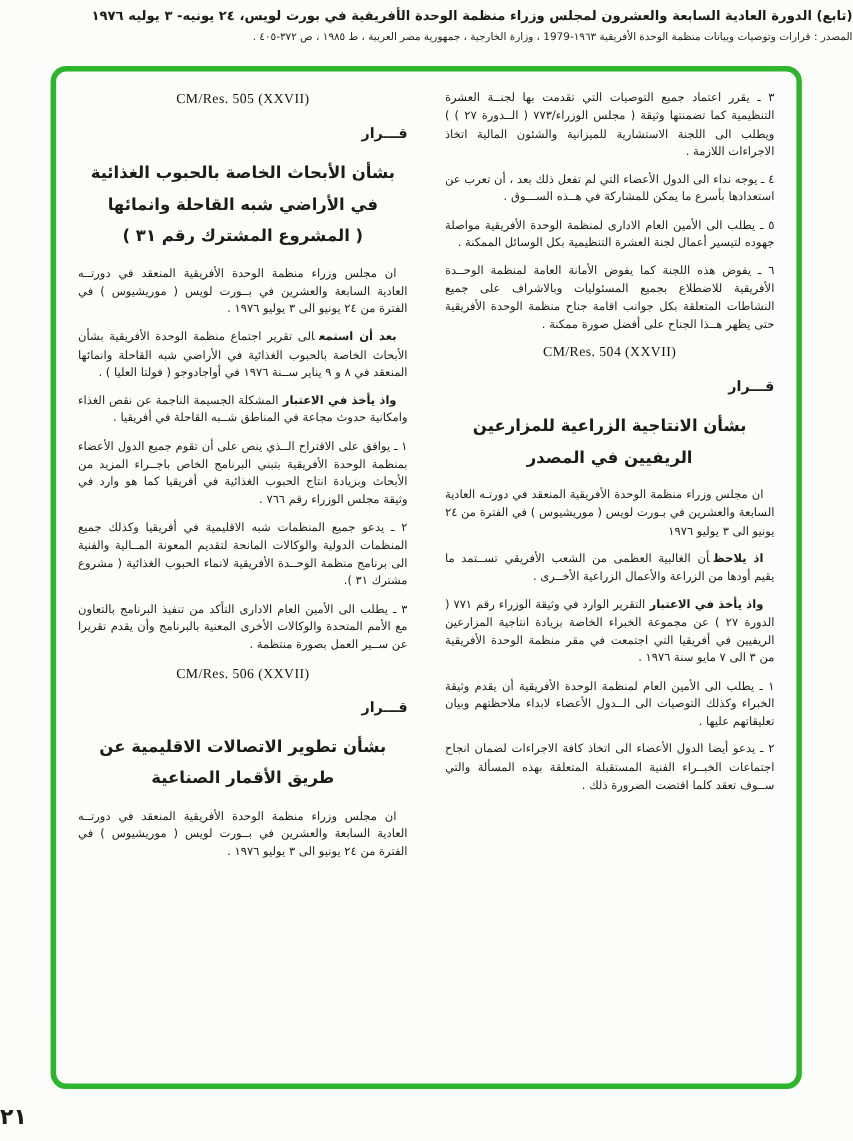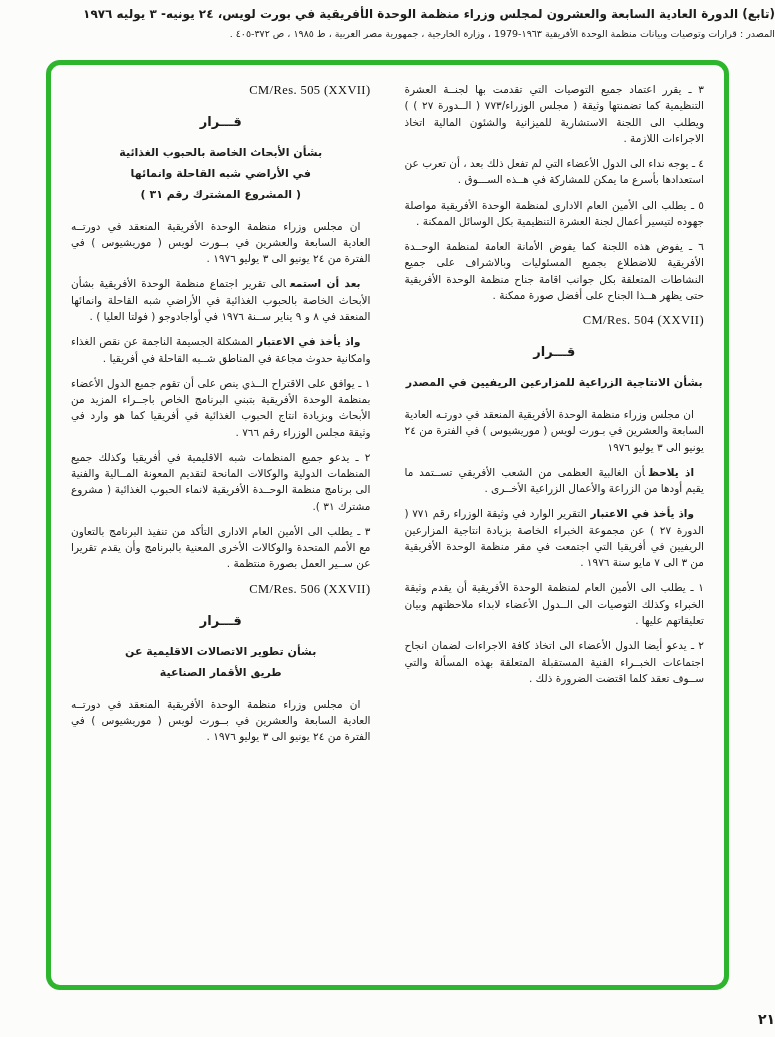--- a/index.html
+++ b/index.html
@@ -54,50 +54,50 @@
     margin: 0 0 9px 0;
     text-indent: 10px;
   }
   .para.item { text-indent: 0; }
   .lead {
     font-weight: 700;
     margin-left: 4px;
   }
   .resnum {
     direction: ltr;
-    text-align: right;
+    text-align: center;
     font-family: "Liberation Serif", serif;
     font-size: 12.5px;
     color: #111;
     margin: 10px 0 16px 0;
     letter-spacing: 0.4px;
   }
   .col > .resnum:first-child { margin-top: 2px; }
   .res-title {
-    text-align: center;
+    text-align: right;
     font-size: 13px;
     font-weight: bold;
     margin: 6px 0 14px 0;
     letter-spacing: 4px;
   }
   .res-subtitle {
     text-align: center;
-    font-size: 11px;
+    font-size: 15px;
     font-weight: bold;
     margin: 0 0 12px 0;
     white-space: pre-line;
     line-height: 1.9;
   }
   .page-number {
     position: absolute;
     bottom: 10px;
     left: 0;
     width: 100%;
-    text-align: right;
-    font-size: 14px;
+    text-align: left;
+    font-size: 20px;
     font-weight: bold;
   }
 </style>
 </head>
 <body>
 
 <div class="page">
 
   <header class="page-header">
     <div class="header-line1">(تابع) الدورة العادية السابعة والعشرون لمجلس وزراء منظمة الوحدة الأفريقية في بورت لويس، ٢٤ يونيه- ٣ يوليه ١٩٧٦</div>

